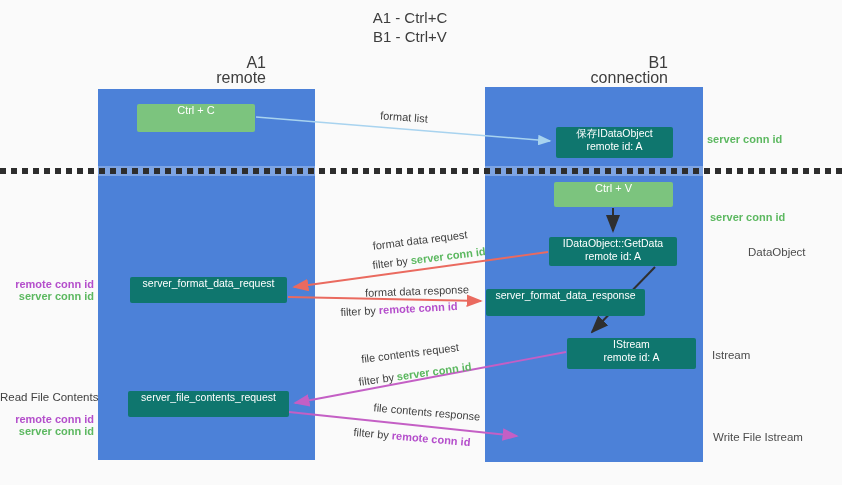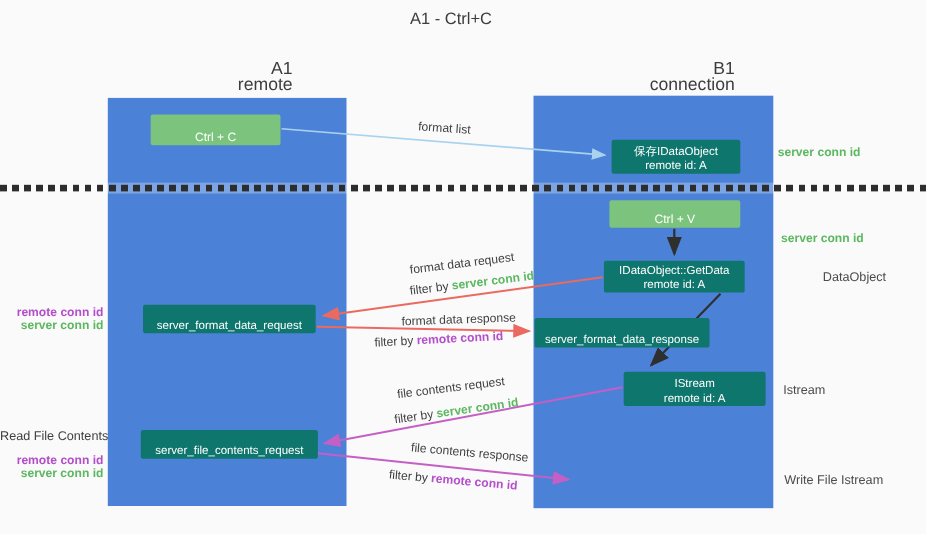--- a/index.html
+++ b/index.html
@@ -18,21 +18,21 @@
   .column{position:absolute;background:#4c81d8;z-index:1;}
   .halo{position:absolute;left:0;top:166px;width:842px;height:10px;
     background:rgba(255,255,255,0.28);z-index:2;}
   .dashes{
     position:absolute;left:0;top:168px;width:842px;height:6px;z-index:2;
     background:repeating-linear-gradient(90deg,#2d2d2d 0 6px,transparent 6px 11px);
   }
   svg.arrows{position:absolute;left:0;top:0;z-index:3;pointer-events:none;}
   .box{
     position:absolute;z-index:4;display:flex;flex-direction:column;
-    align-items:center;justify-content:flex-end;color:#fff;
+    align-items:center;justify-content:flex-start;color:#fff;
     font-size:10.5px;line-height:13px;text-align:center;border-radius:2px;
     white-space:nowrap;
   }
   .box.green{background:#7cc47e;font-size:11px;}
   .box.orange{background:#0f766e;}
   .mid-label{
     position:absolute;z-index:5;font-size:11px;color:#3f3f3f;white-space:nowrap;
   }
   .mid-label .fb{margin-right:3px;}
   .green-text{color:#5cb860;font-weight:bold;}
@@ -47,20 +47,21 @@
   }
   .side-right.gray{color:#4c4c4c;font-size:11.5px;}
 </style>
 </head>
 <body>
 
 <div class="canvas">
 
   <div class="title">
     <div>A1 - Ctrl+C</div>
+    <div>B1 - Ctrl+V</div>
   </div>
 
   <div class="col-header" style="left:126px;">
     <div>A1</div>
     <div>remote</div>
   </div>
   <div class="col-header" style="left:528px;">
     <div>B1</div>
     <div>connection</div>
   </div>

